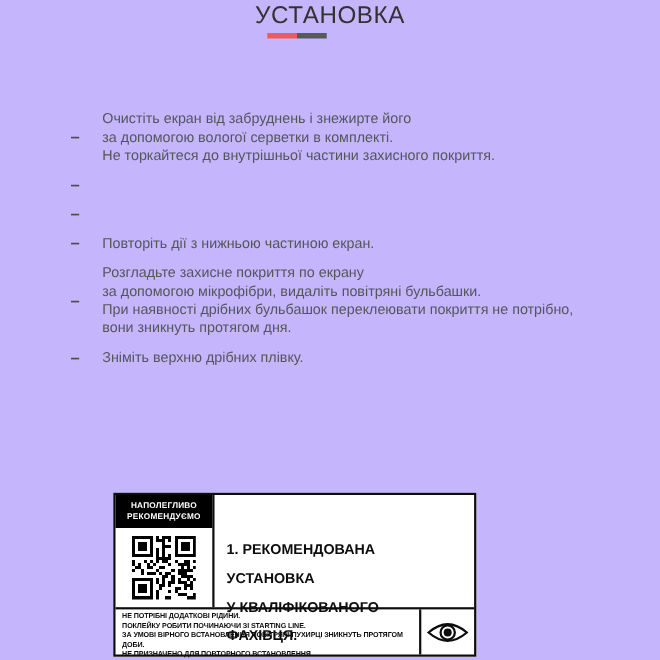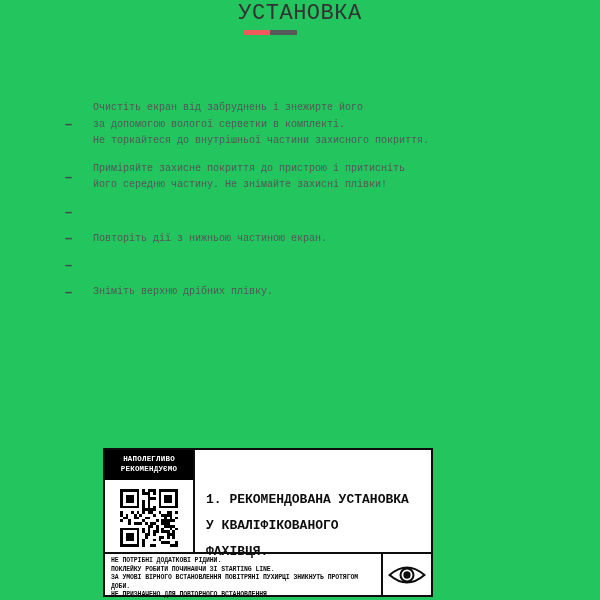--- a/index.html
+++ b/index.html
@@ -1,20 +1,20 @@
 <!DOCTYPE html>
 <html><head>
 <meta charset="utf-8">
 <style>
   html,body{margin:0;padding:0;background:#fff;}
   .page{
     position:relative;
     width:600px;height:600px;
-    background:#22c55e;
-    font-family:Liberation Mono, monospace;
+    background:#c4b5fd;
+    font-family:Liberation Sans, sans-serif;
     overflow:hidden;
   }
   .title{
     position:absolute;top:1px;left:0;width:600px;
     text-align:center;
     font-size:22px;font-weight:500;letter-spacing:0.5px;
     color:#323232;
   }
   .divider{
     position:absolute;left:243px;top:30px;
@@ -27,34 +27,34 @@
   .item{
     display:flex;align-items:center;
     margin-bottom:11px;
   }
   .dash{
     width:29px;flex:0 0 29px;
     font-weight:700;font-size:15px;color:#4a4b4f;
     line-height:1;
   }
   .item-text{
-    font-size:10px;line-height:16.5px;color:#55565a;
+    font-size:13px;line-height:16.5px;color:#55565a;
     white-space:pre-line;
   }
   .rec-box{
     position:absolute;left:103px;top:448px;
     width:330px;height:149px;box-sizing:border-box;
     border:2px solid #0d0d0d;background:#fff;
     display:flex;flex-direction:column;
     color:#0d0d0d;
   }
   .box-top{flex:1;display:flex;border-bottom:2px solid #0d0d0d;min-height:0;}
   .box-top-left{
     width:88px;flex:0 0 88px;border-right:2px solid #0d0d0d;
-    display:flex;flex-direction:column;align-items:center;justify-content:space-between;
+    display:flex;flex-direction:column;align-items:center;
   }
   .qr-header{
     background:#000;color:#fff;width:100%;
     text-align:center;font-size:7.5px;font-weight:700;
     line-height:9.5px;padding:5px 0 6px 0;
     letter-spacing:0.2px;white-space:pre-line;
   }
   .qr-wrap{margin-top:7px;}
   .box-top-right{
     flex:1;padding:11px 8px 6px 11px;
@@ -88,32 +88,34 @@
 
   <div class="instructions">
     <div class="item">
       <div class="dash">–</div>
       <div class="item-text">Очистіть екран від забруднень і знежирте його
 за допомогою вологої серветки в комплекті.
 Не торкайтеся до внутрішньої частини захисного покриття.</div>
     </div>
     <div class="item">
       <div class="dash">–</div>
-      <div class="item-text">Приміряйте захисне покриття до пристрою і притисніть
-його середню частину. Не знімайте захисні плівки!</div>
     </div>
     <div class="item">
       <div class="dash">–</div>
     </div>
     <div class="item">
       <div class="dash">–</div>
       <div class="item-text">Повторіть дії з нижньою частиною екран.</div>
     </div>
     <div class="item">
       <div class="dash">–</div>
+      <div class="item-text">Розгладьте захисне покриття по екрану
+за допомогою мікрофібри, видаліть повітряні бульбашки.
+При наявності дрібних бульбашок переклеювати покриття не потрібно,
+вони зникнуть протягом дня.</div>
     </div>
     <div class="item">
       <div class="dash">–</div>
       <div class="item-text">Зніміть верхню дрібних плівку.</div>
     </div>
   </div>
 
   <div class="rec-box">
     <div class="box-top">
       <div class="box-top-left">

